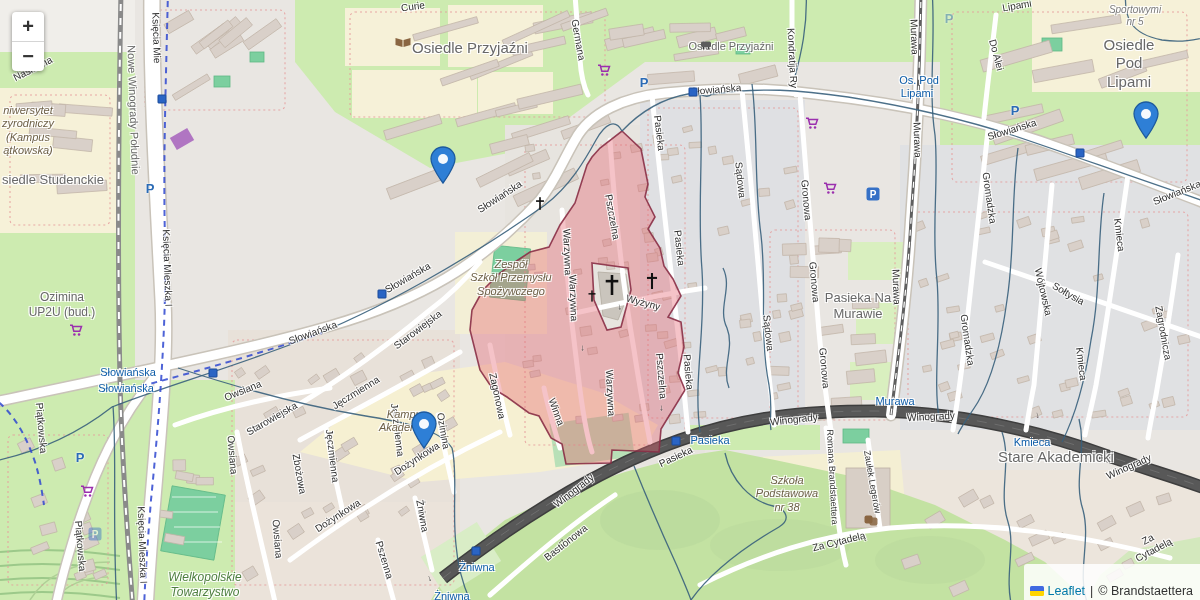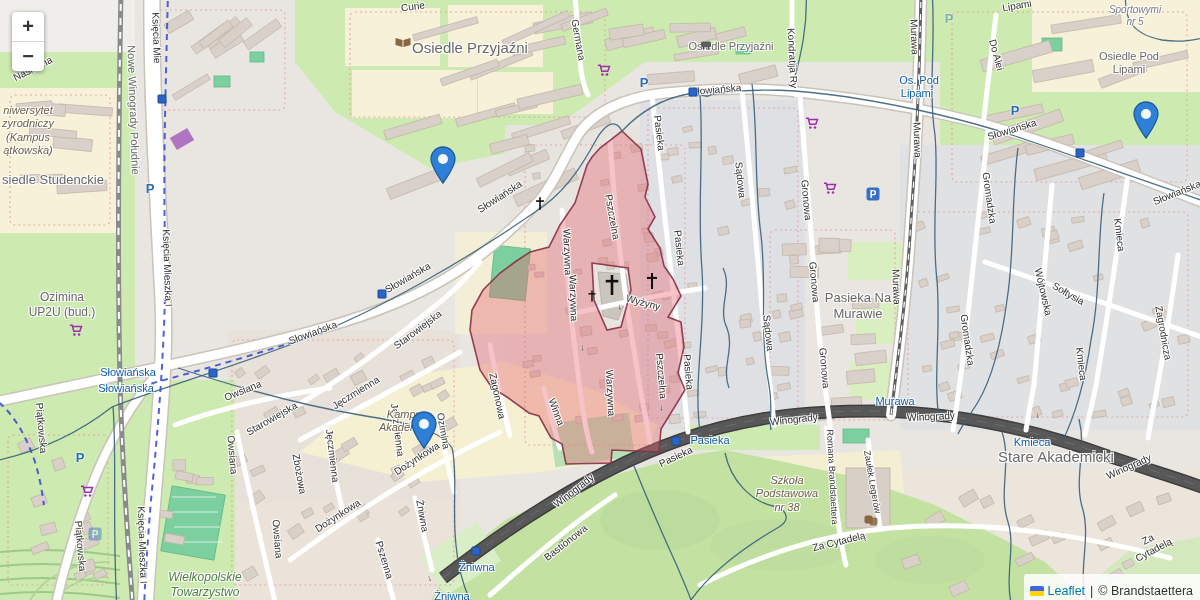--- a/index.html
+++ b/index.html
@@ -14,21 +14,21 @@
   .a-school{font-style:italic;color:#6c5f46;font-size:11px;}
   .a-green{font-style:italic;color:#4d7e3f;font-size:12px;}
   .a-gray{font-style:italic;color:#7b7b7b;font-size:12px;}
   
   #zoomctl{position:absolute;left:12px;top:12px;width:32px;background:#fff;border-radius:4px;
            box-shadow:0 1px 4px rgba(0,0,0,.45);overflow:hidden;z-index:50;}
   #zoomctl .zbtn{width:32px;height:29px;display:flex;align-items:center;justify-content:center;
            font-size:20px;font-weight:bold;color:#333;cursor:pointer;user-select:none;}
   #zoomctl .zbtn:first-child{border-bottom:1px solid #d5d5d5;}
   
-  #attr{position:absolute;right:0;bottom:0;background:rgba(255,255,255,.85);padding:10px 7px 2px 6px;
+  #attr{position:absolute;right:0;bottom:0;background:rgba(255,255,255,.85);padding:20px 7px 2px 6px;
         font-size:12.5px;color:#333;z-index:50;display:flex;align-items:center;gap:4px;border-top-left-radius:3px;}
   #attr a{text-decoration:none;}
   #attr .lf{color:#0078a8;}
   #attr .sep{color:#333;margin:0 1px;}
   #attr .osm{color:#333;}
   .uaflag{display:inline-block;width:14px;height:10px;border-radius:1.5px;overflow:hidden;vertical-align:middle;}
   .uaflag .b{display:block;width:100%;height:5px;background:#4069e1;}
   .uaflag .y{display:block;width:100%;height:5px;background:#ffd500;}
   
   .icn{position:absolute;pointer-events:none;}
@@ -439,21 +439,21 @@
     <g id="routes">
         <path d="M168,-10 C166,80 163,160 165,240 C167,320 159,420 151,500 C147,550 145,580 144,610" stroke="#2f48d0" stroke-width="2" fill="none" stroke-dasharray="6,5" opacity="0.85"></path>
         <path d="M-10,396 C10,408 25,432 35,462 C40,478 42,492 44,505" stroke="#2f48d0" stroke-width="2" fill="none" stroke-dasharray="6,5" opacity="0.85"></path>
         <path d="M130,389 C200,371 260,353 322,333" stroke="#2f48d0" stroke-width="2" fill="none" stroke-dasharray="6,5" opacity="0.85"></path>
       </g>
   </svg>
 
   <div id="labels">
       <span class="lbl lbl-district" style="left: 470px; top: 48px; font-size: 15px; transform: translate(-50%, -50%) rotate(0deg);">Osiedle Przyjaźni</span>
       <span class="lbl lbl-district" style="left: 731px; top: 47px; font-size: 11px; transform: translate(-50%, -50%) rotate(0deg);">Osiedle Przyjaźni</span>
-      <span class="lbl lbl-district" style="left: 1129px; top: 63px; font-size: 11px; transform: translate(-50%, -50%) rotate(0deg);">Osiedle Pod
+      <span class="lbl lbl-district" style="left: 1129px; top: 63px; font-size: 15px; transform: translate(-50%, -50%) rotate(0deg);">Osiedle Pod
 Lipami</span>
       <span class="lbl lbl-district" style="left: 1056px; top: 457px; font-size: 15px; transform: translate(-50%, -50%) rotate(0deg);">Stare Akademicki</span>
       <span class="lbl lbl-district" style="left: 858px; top: 306px; font-size: 13px; transform: translate(-50%, -50%) rotate(0deg);">Pasieka Na
 Murawie</span>
       <span class="lbl lbl-district" style="left: 2px; top: 180px; font-size: 13px; transform: translate(0px, -50%) rotate(0deg);">siedle Studenckie</span>
       <span class="lbl lbl-district" style="left: 133px; top: 110px; font-size: 11px; transform: translate(-50%, -50%) rotate(88deg);">Nowe Winogrady Południe</span>
       <span class="lbl lbl-district" style="left: 62px; top: 305px; font-size: 12px; transform: translate(-50%, -50%) rotate(0deg);">Ozimina
 UP2U (bud.)</span>
       <span class="lbl lbl-street" style="left: 500px; top: 197px; transform: translate(-50%, -50%) rotate(-33deg);">Słowiańska</span>
       <span class="lbl lbl-street" style="left: 408px; top: 278px; transform: translate(-50%, -50%) rotate(-30deg);">Słowiańska</span>
@@ -524,20 +524,23 @@
       <span class="lbl lbl-street" style="left: 1017px; top: 6px; transform: translate(-50%, -50%) rotate(-10deg);">Lipami</span>
       <span class="lbl lbl-transit" style="left: 128px; top: 373px; transform: translate(-50%, -50%) rotate(0deg);">Słowiańska</span>
       <span class="lbl lbl-transit" style="left: 126px; top: 389px; transform: translate(-50%, -50%) rotate(0deg);">Słowiańska</span>
       <span class="lbl lbl-transit" style="left: 919px; top: 81px; transform: translate(-50%, -50%) rotate(0deg);">Os. Pod</span>
       <span class="lbl lbl-transit" style="left: 917px; top: 94px; transform: translate(-50%, -50%) rotate(0deg);">Lipami</span>
       <span class="lbl lbl-transit" style="left: 710px; top: 441px; transform: translate(-50%, -50%) rotate(0deg);">Pasieka</span>
       <span class="lbl lbl-transit" style="left: 477px; top: 568px; transform: translate(-50%, -50%) rotate(0deg);">Żniwna</span>
       <span class="lbl lbl-transit" style="left: 452px; top: 597px; transform: translate(-50%, -50%) rotate(0deg);">Żniwna</span>
       <span class="lbl lbl-transit" style="left: 1032px; top: 443px; transform: translate(-50%, -50%) rotate(0deg);">Kmieca</span>
       <span class="lbl lbl-transit" style="left: 895px; top: 402px; transform: translate(-50%, -50%) rotate(0deg);">Murawa</span>
+      <span class="lbl lbl-street a-school" style="left: 511px; top: 278px; transform: translate(-50%, -50%) rotate(0deg);">Zespół
+Szkół Przemysłu
+Spożywczego</span>
       <span class="lbl lbl-street a-school" style="left: 787px; top: 494px; transform: translate(-50%, -50%) rotate(0deg);">Szkoła
 Podstawowa
 nr 38</span>
       <span class="lbl lbl-street a-school" style="left: 377px; top: 421px; transform: translate(-50%, -50%) rotate(0deg); margin-left: 30px;">Kampus
 Akademicki</span>
       <span class="lbl lbl-street a-school" style="left: 2px; top: 131px; transform: translate(0px, -50%) rotate(0deg);">niwersytet
 zyrodniczy
 (Kampus
 ątkowska)</span>
       <span class="lbl lbl-street a-green" style="left: 205px; top: 592px; transform: translate(-50%, -50%) rotate(0deg);">Wielkopolskie

